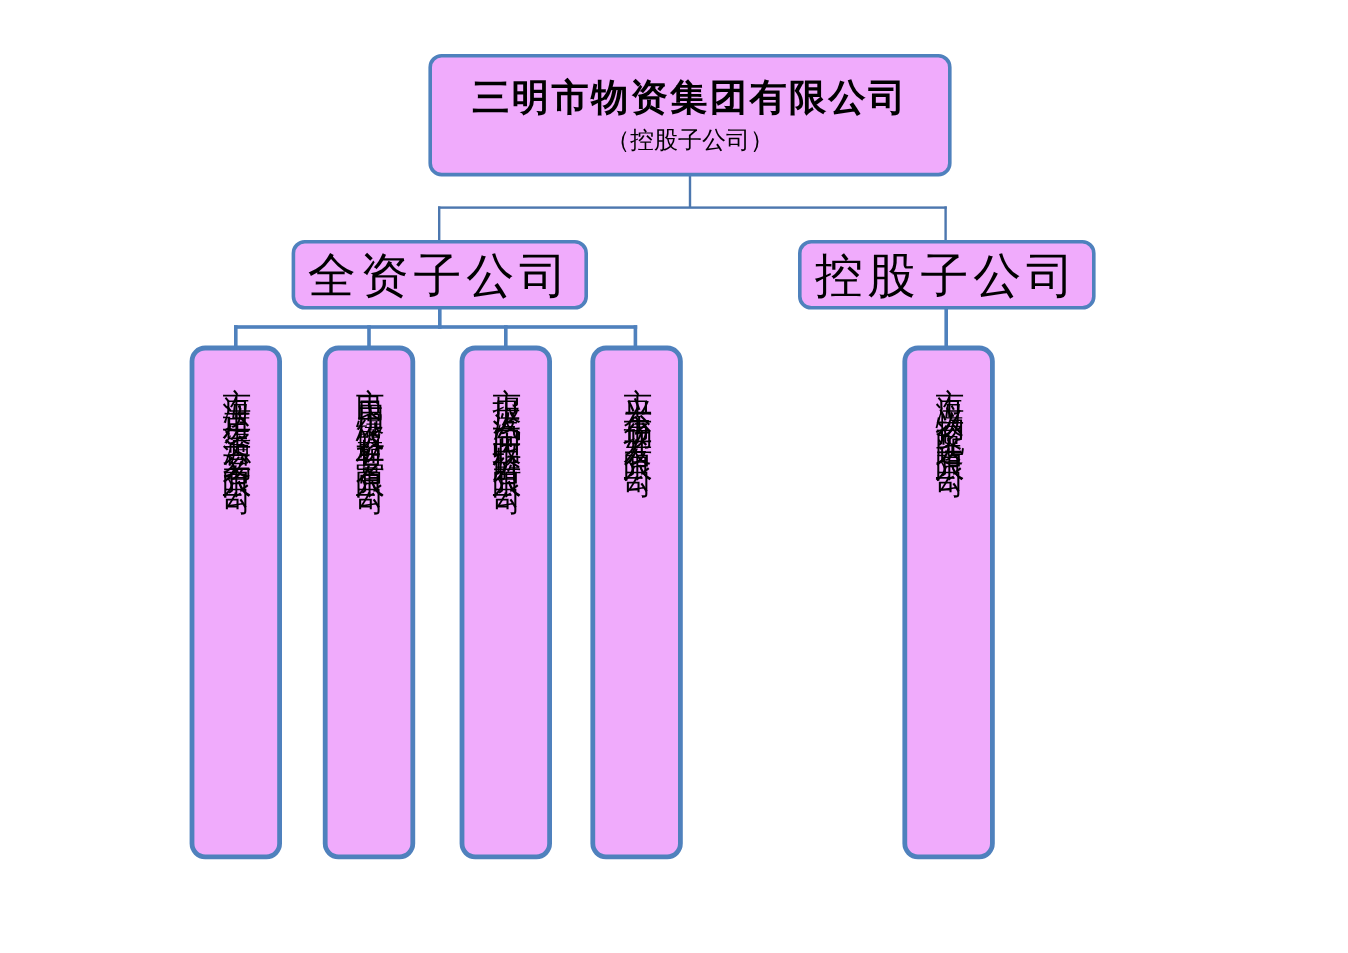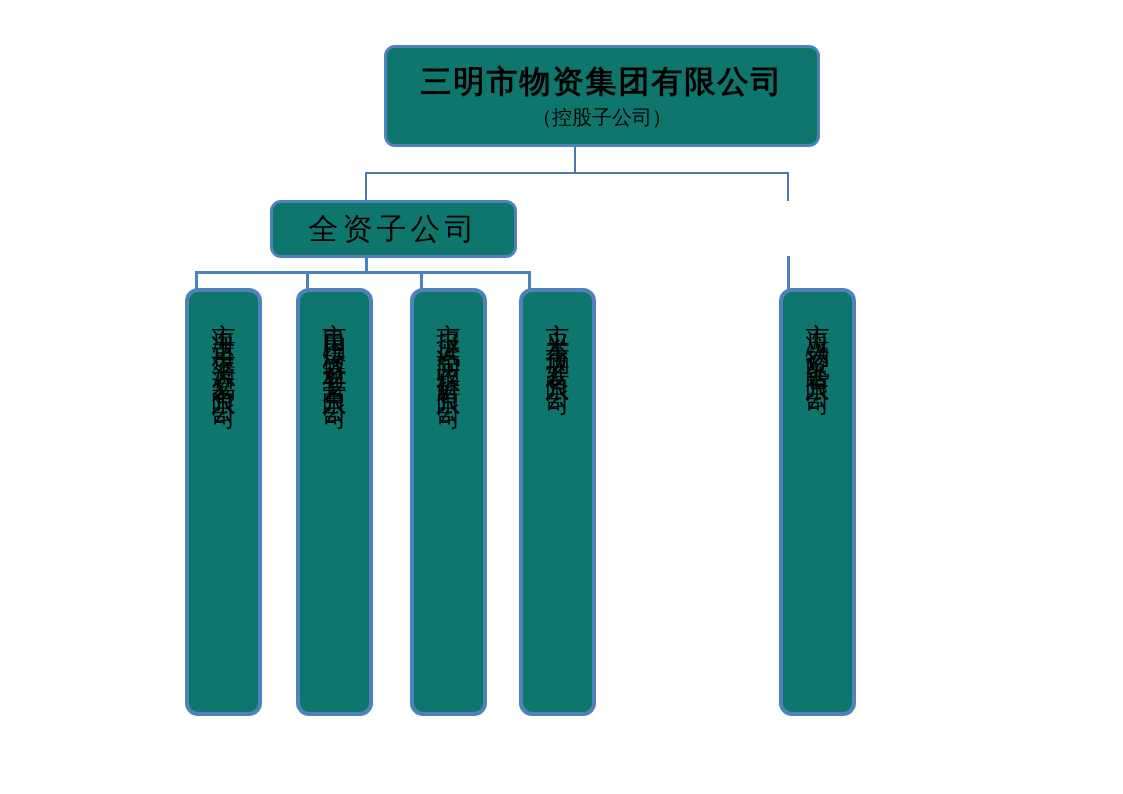--- a/index.html
+++ b/index.html
@@ -12,24 +12,23 @@
     width: 1123px;
     height: 794px;
     background: #ffffff;
     font-family: "Liberation Serif", serif;
     color: #000000;
     overflow: hidden;
   }
   .box {
     position: absolute;
     box-sizing: border-box;
-    background: #0f766e;
+    background: #f0abfc;
     border: 3px solid #4f81bd;
     border-radius: 11px;
-    margin-left: 27px;
   }
   
   .root-box {
     left: 357px; top: 45px;
     width: 436px; height: 102px;
     display: flex;
     flex-direction: column;
     align-items: center;
     justify-content: center;
   }
@@ -51,21 +50,21 @@
   .branch-box {
     top: 200px;
     height: 58px;
     display: flex;
     align-items: center;
     justify-content: center;
   }
   .branch-wholly { left: 243px; width: 247px; }
   .branch-holding { left: 665px; width: 248px; }
   .branch-label {
-    font-size: 30px;
+    font-size: 40px;
     letter-spacing: 4px;
     white-space: nowrap;
   }
   
   .leaf-box {
     top: 288px;
     width: 77px;
     height: 428px;
     border-radius: 13px;
     border-width: 4px;
@@ -114,20 +113,23 @@
   <div class="line line-thick" style="left:787px; top:256px; width:3px; height:34px;"></div>
 
   <div class="box root-box">
     <div class="root-title">三明市物资集团有限公司</div>
     <div class="root-subtitle">（控股子公司）</div>
   </div>
 
   <div class="box branch-box branch-wholly">
     <span class="branch-label">全资子公司</span>
   </div>
+  <div class="box branch-box branch-holding">
+    <span class="branch-label">控股子公司</span>
+  </div>
 
   <div class="box leaf-box leaf-1">
     <span class="leaf-text">市海达再生资源交易有限公司</span>
   </div>
   <div class="box leaf-box leaf-2">
     <span class="leaf-text">市民用爆破器材专营有限公司</span>
   </div>
   <div class="box leaf-box leaf-3">
     <span class="leaf-text">市报废汽车回收拆解有限公司</span>
   </div>

